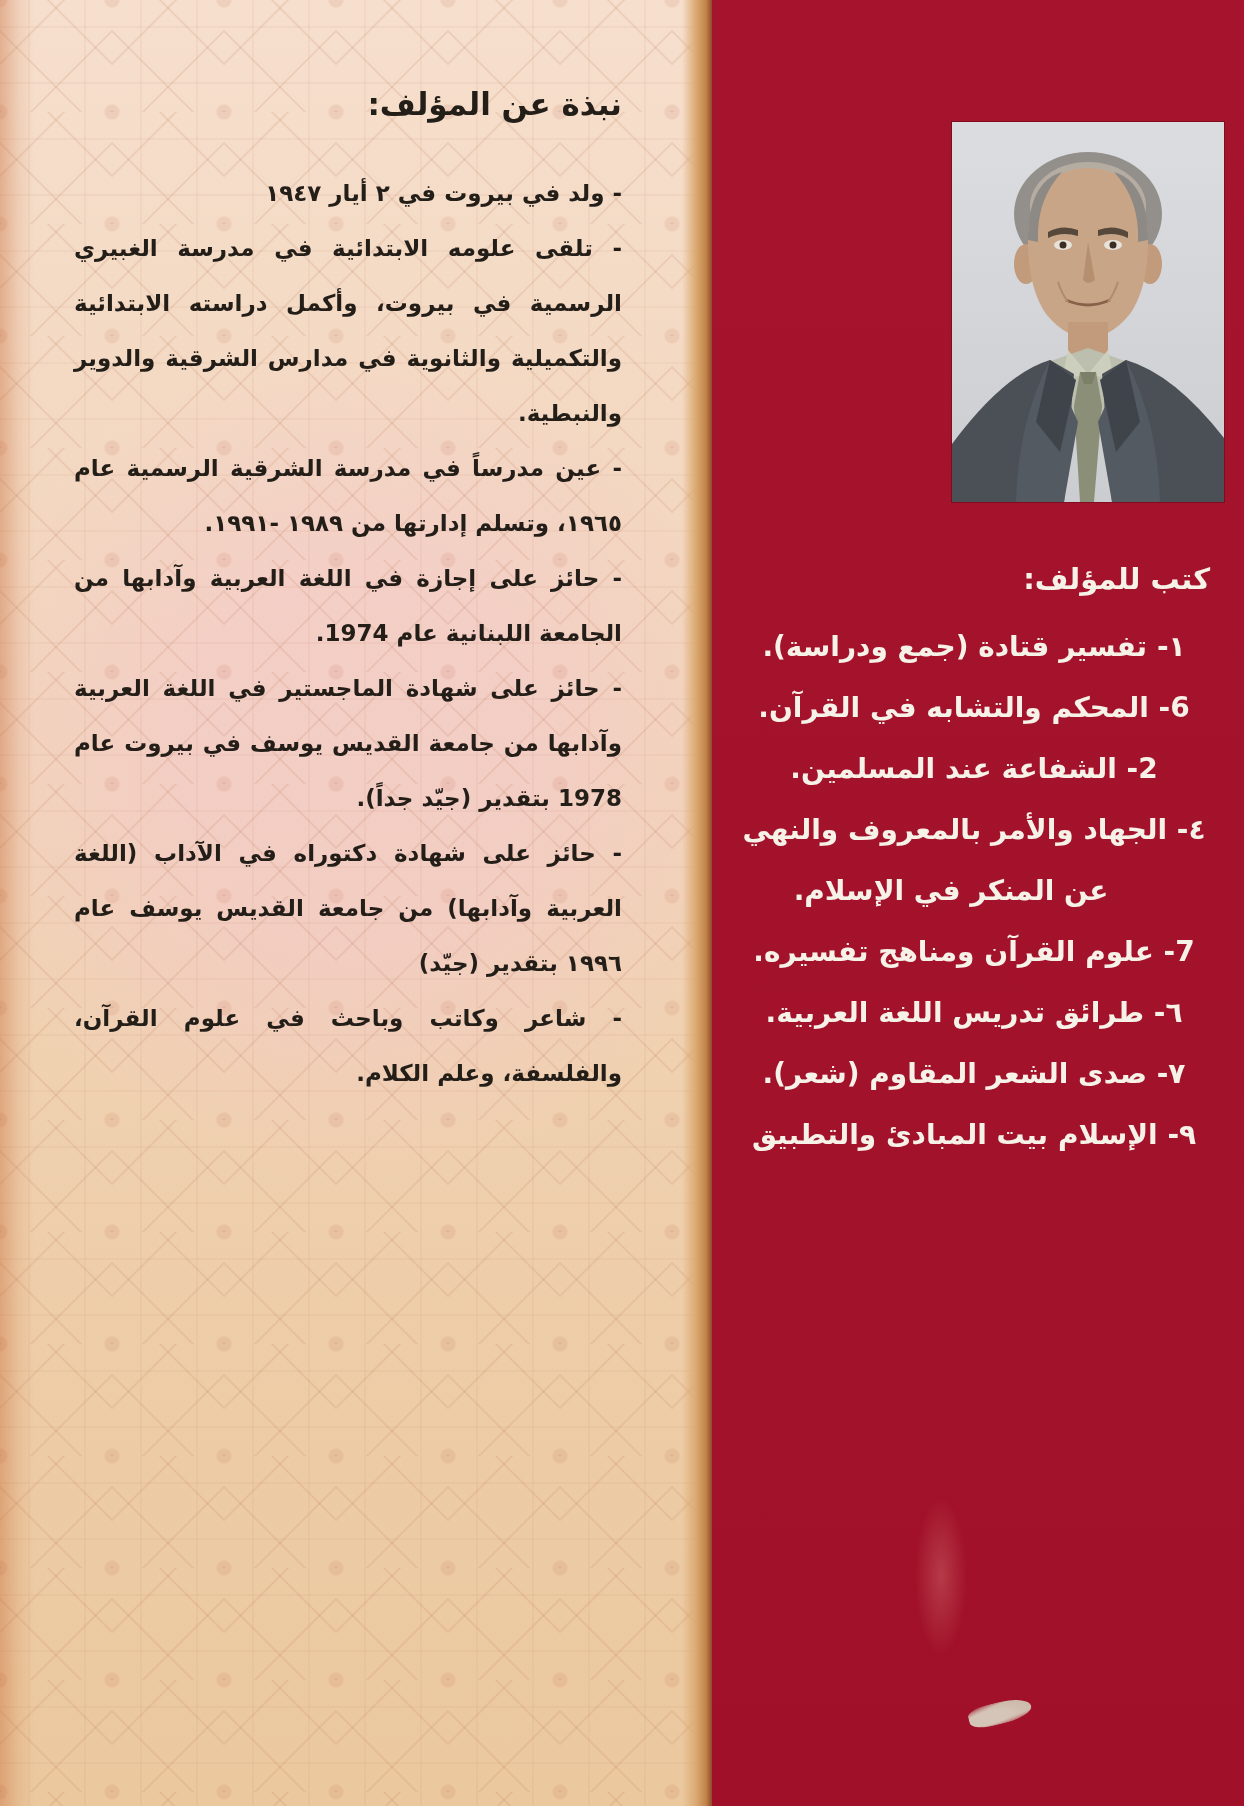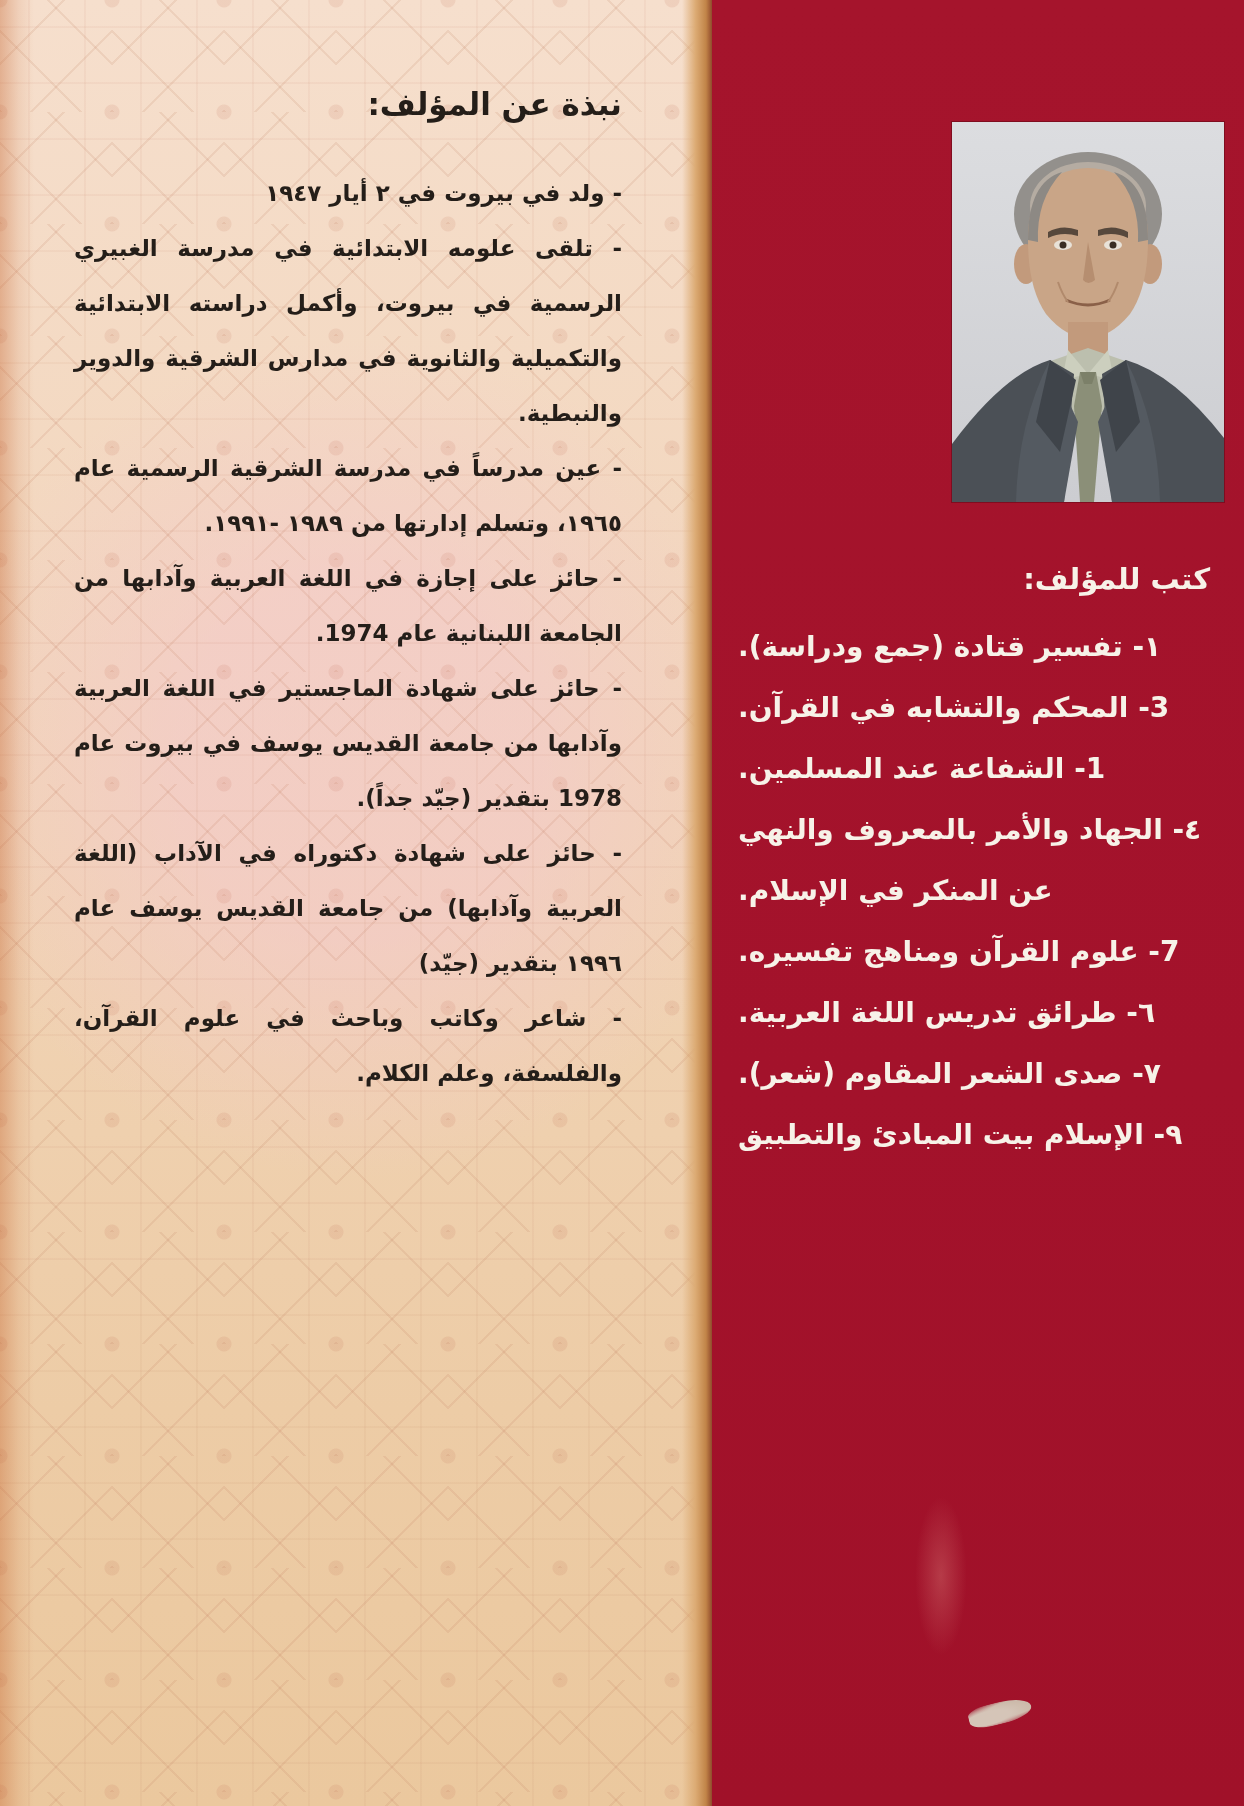--- a/index.html
+++ b/index.html
@@ -64,21 +64,21 @@
 
   
   .books{
     position:absolute;top:558px;right:34px;width:472px;
     direction:rtl;color:var(--text-light,#f7f2e8);
   }
   .books h2{
     margin:0 0 16px 0;font-size:29px;font-weight:700;line-height:42px;text-align:right;
   }
   .books .book-item{
-    font-size:28px;font-weight:700;line-height:61px;text-align:left;
+    font-size:28px;font-weight:700;line-height:61px;text-align:center;
     padding-right:46px;text-indent:-46px;
   }
 
   
   .photo{
     position:absolute;left:240px;top:122px;width:272px;height:380px;margin:0;
     box-shadow:0 0 0 1px rgba(60,0,10,0.35);
     background:#d5d6d9;overflow:hidden;
   }
   .photo svg{display:block;width:100%;height:100%;}
@@ -177,22 +177,22 @@
 
         <path d="M98,238 L124,258 L108,330 L84,300 Z" fill="#3f444a"></path>
         <path d="M174,238 L148,258 L164,330 L188,300 Z" fill="#3f444a"></path>
       </svg>
     </figure>
 
     <section class="books">
       <h2>كتب للمؤلف:</h2>
       <div>
         <div class="book-item">١- تفسير قتادة (جمع ودراسة).</div>
-        <div class="book-item">3- المحكم والتشابه في القرآن.</div>
-        <div class="book-item">1- الشفاعة عند المسلمين.</div>
+        <div class="book-item">6- المحكم والتشابه في القرآن.</div>
+        <div class="book-item">2- الشفاعة عند المسلمين.</div>
         <div class="book-item">٤- الجهاد والأمر بالمعروف والنهي عن المنكر في الإسلام.</div>
         <div class="book-item">7- علوم القرآن ومناهج تفسيره.</div>
         <div class="book-item">٦- طرائق تدريس اللغة العربية.</div>
         <div class="book-item">٧- صدى الشعر المقاوم (شعر).</div>
         <div class="book-item">٩- الإسلام بيت المبادئ والتطبيق</div>
       </div>
     </section>
 
     <div class="smudge"></div>
     <div class="scuff"></div>

